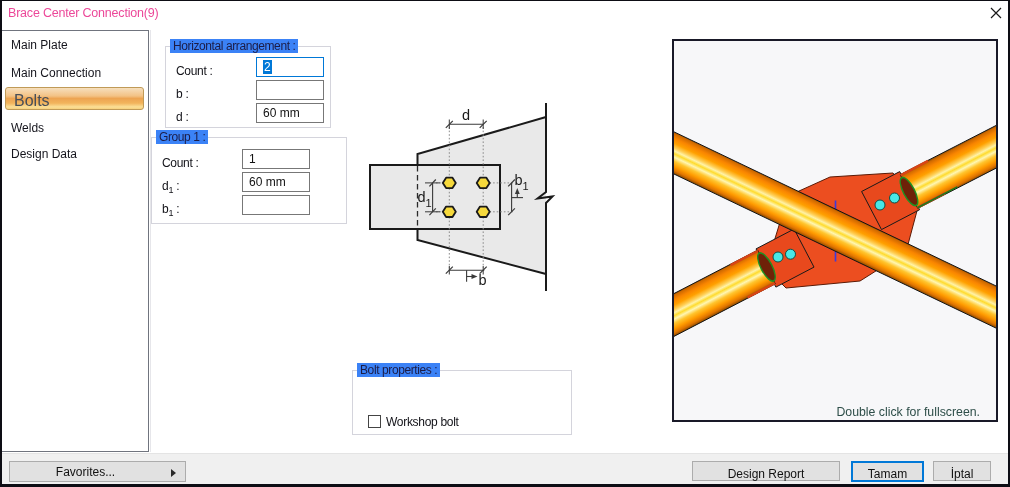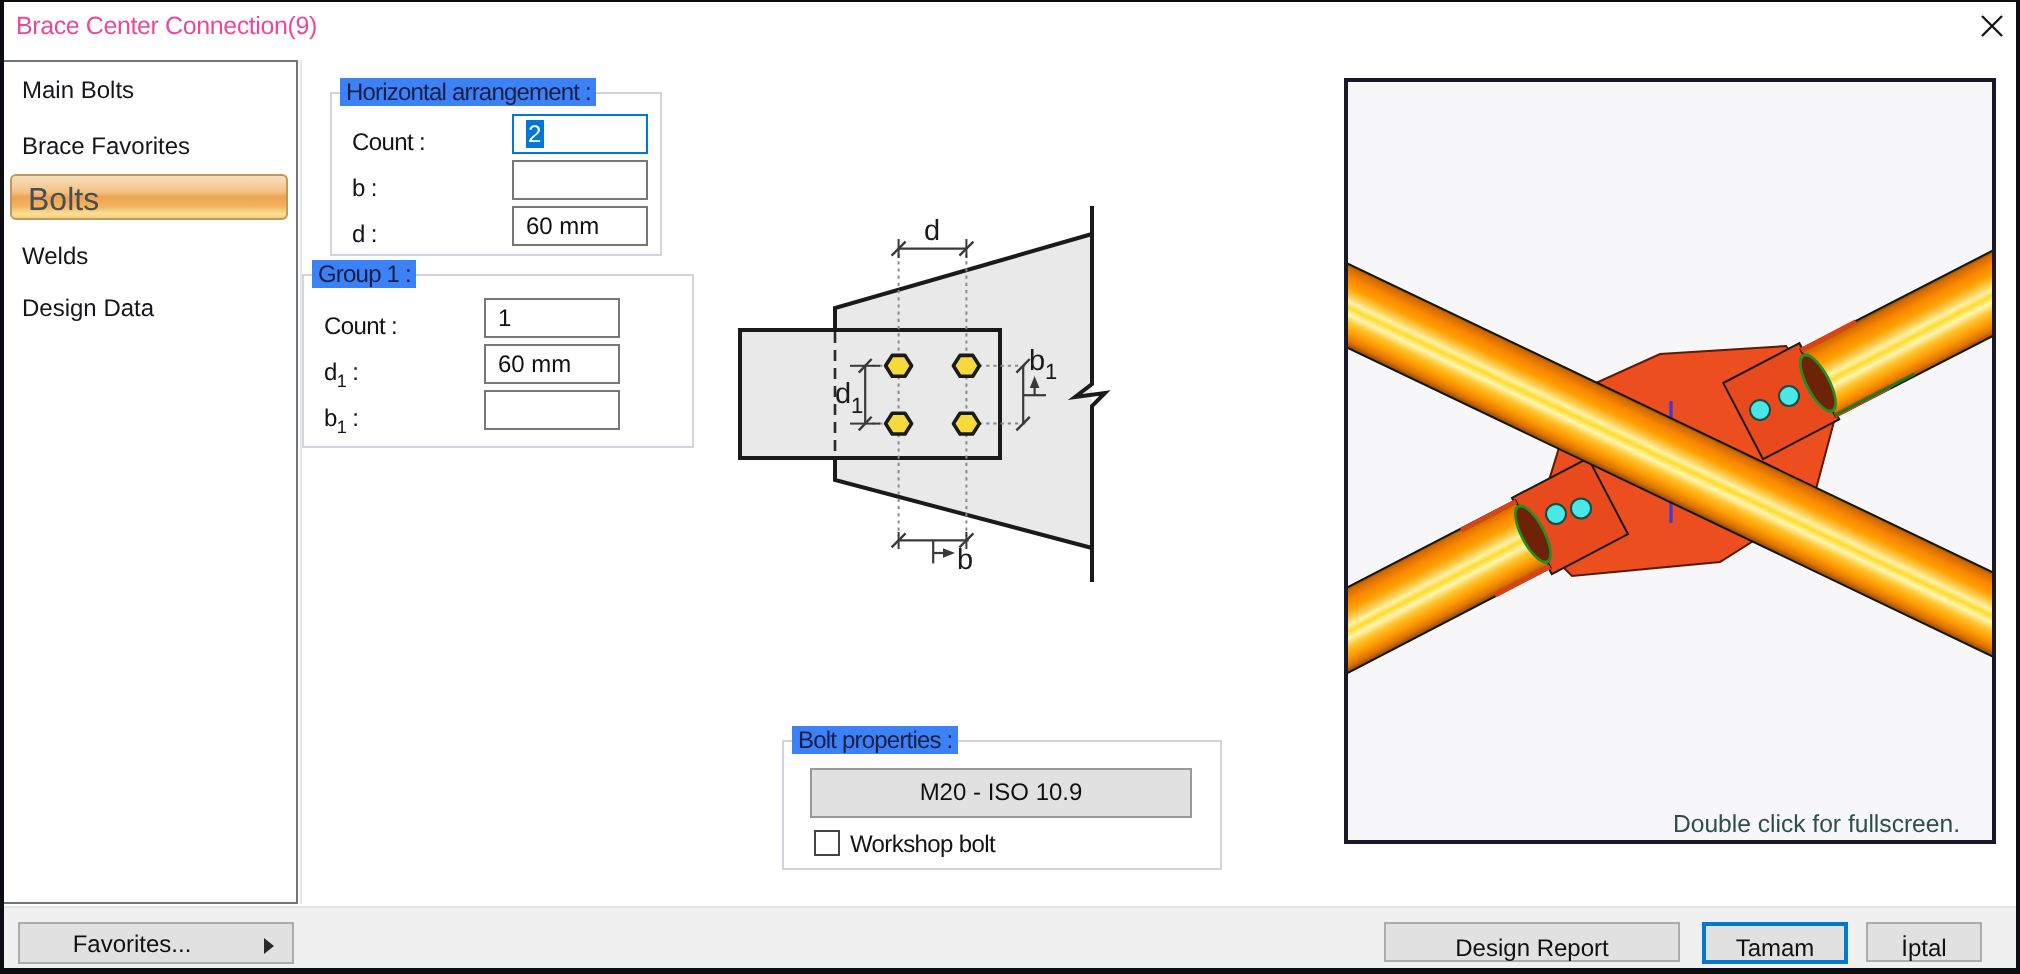--- a/index.html
+++ b/index.html
@@ -34,22 +34,22 @@
 </head>
 <body>
 <div class="dlg"></div>
 <div class="title">Brace Center Connection(9)</div>
 <svg class="abs" style="left:990px;top:7px" width="12" height="12" viewBox="0 0 12 12">
   <path d="M1,1 L11,11 M11,1 L1,11" stroke="#1a1a1a" stroke-width="1.2" fill="none"></path>
 </svg>
 
 <div class="sidebar"></div>
 <div class="abs" style="left:150px;top:30px;width:1px;height:422px;background:#e6e6ea"></div>
-<div class="nav" style="top:38px">Main Bolts</div>
-<div class="nav" style="top:65.5px">Brace Favorites</div>
+<div class="nav" style="top:38px">Main Plate</div>
+<div class="nav" style="top:65.5px">Main Connection</div>
 <div class="sel">
     <span>Bolts</span>
   </div>
 <div class="nav" style="top:120.5px">Welds</div>
 <div class="nav" style="top:147px">Design Data</div>
 
 <div class="fs" style="left:165px;top:46px;width:166px;height:82px;">
   <span class="leg">Horizontal arrangement :</span>
   <div class="lbl" style="left:10px;top:17px">Count :</div>
   <div class="inp" style="top:10px;border-color:#0078d7"><span style="background:#0078d7;color:#fff;padding:0 1px">2</span></div>
@@ -124,23 +124,22 @@
   <text x="478.5" y="284.5" font-size="14.5" fill="#1a1a1a">b</text>
 
   <g fill="#f6d93c" stroke="#1a1a1a" stroke-width="1.8" stroke-linejoin="round">
     <polygon points="442.8,182.9 446.1,177.7 452.5,177.7 455.8,182.9 452.5,188.1 446.1,188.1"></polygon>
     <polygon points="476.7,182.9 480,177.7 486.4,177.7 489.7,182.9 486.4,188.1 480,188.1"></polygon>
     <polygon points="442.8,211.8 446.1,206.6 452.5,206.6 455.8,211.8 452.5,217 446.1,217"></polygon>
     <polygon points="476.7,211.8 480,206.6 486.4,206.6 489.7,211.8 486.4,217 480,217"></polygon>
   </g>
 </svg>
 
-<div class="fs" style="left:352px;top:370px;width:220px;height:65px;margin-left:39px;">
+<div class="fs" style="left:352px;top:370px;width:220px;height:65px;">
   <span class="leg">Bolt properties :</span>
-  <div class="btn" style="left:13px;top:13px;width:191px;height:25px;line-height:23px;border-color:#999">M20 - ISO 10.9</div>
   <div class="abs" style="left:15px;top:44px;width:13px;height:13px;border:1px solid #444;box-sizing:border-box;background:#fff"></div>
   <div class="lbl" style="left:33px;top:44px">Workshop bolt</div>
 </div>
 
 <svg class="abs" style="left:672px;top:39px" width="326" height="383" viewBox="672 39 326 383" id="vp">
   <defs>
     <linearGradient id="tubeA" gradientUnits="userSpaceOnUse" x1="843.21" y1="212.84" x2="826.79" y2="247.12">
       <stop offset="0" stop-color="#9a5200"></stop>
         <stop offset="0.04" stop-color="#d06a00"></stop>
       <stop offset="0.15" stop-color="#f98500"></stop>
@@ -194,20 +193,20 @@
   <ellipse cx="909" cy="191.5" rx="4.9" ry="14.8" transform="rotate(-27.75 909 191.5)" fill="#6e2208"></ellipse>
   <circle cx="880" cy="205" r="5" fill="#49e8e6" stroke="#0f4f46" stroke-width="1"></circle>
   <circle cx="894.5" cy="198" r="5" fill="#49e8e6" stroke="#0f4f46" stroke-width="1"></circle>
 
   <polygon points="668.21,129.11 1018.21,296.56 1001.79,330.84 651.79,163.39" fill="url(#tubeA)" stroke="#141414" stroke-width="1"></polygon>
   <text x="980" y="416" font-size="12.3" fill="#2e4e49" text-anchor="end">Double click for fullscreen.</text>
   <rect x="673" y="40" width="324" height="381" fill="none" stroke="#191928" stroke-width="2"></rect>
 </svg>
 
 <div class="bar"></div>
-<div class="btn" style="left:9px;top:461px;width:138px;height:21px;line-height:20px;padding-right:24px;box-sizing:border-box;">Favorites...
+<div class="btn" style="left:9px;top:461px;width:177px;height:21px;line-height:20px;padding-right:24px;box-sizing:border-box;">Favorites...
   <svg width="5" height="8" viewBox="0 0 5 8" style="position:absolute;right:9px;top:6.5px">
       <path d="M0,0 L5,4 L0,8 Z" fill="#2a2a2a"></path>
     </svg>
 </div>
 <div class="btn" style="left:692px;top:461px;width:148px;height:20px;line-height:24px;font-size:12px">Design Report</div>
 <div class="btn" style="left:851px;top:461px;width:73px;height:21px;line-height:23px;font-size:12px;border:2px solid #0078d7">Tamam</div>
 <div class="btn" style="left:933px;top:461px;width:58px;height:20px;line-height:24px;font-size:12px">İptal</div>
 
 </body></html>

